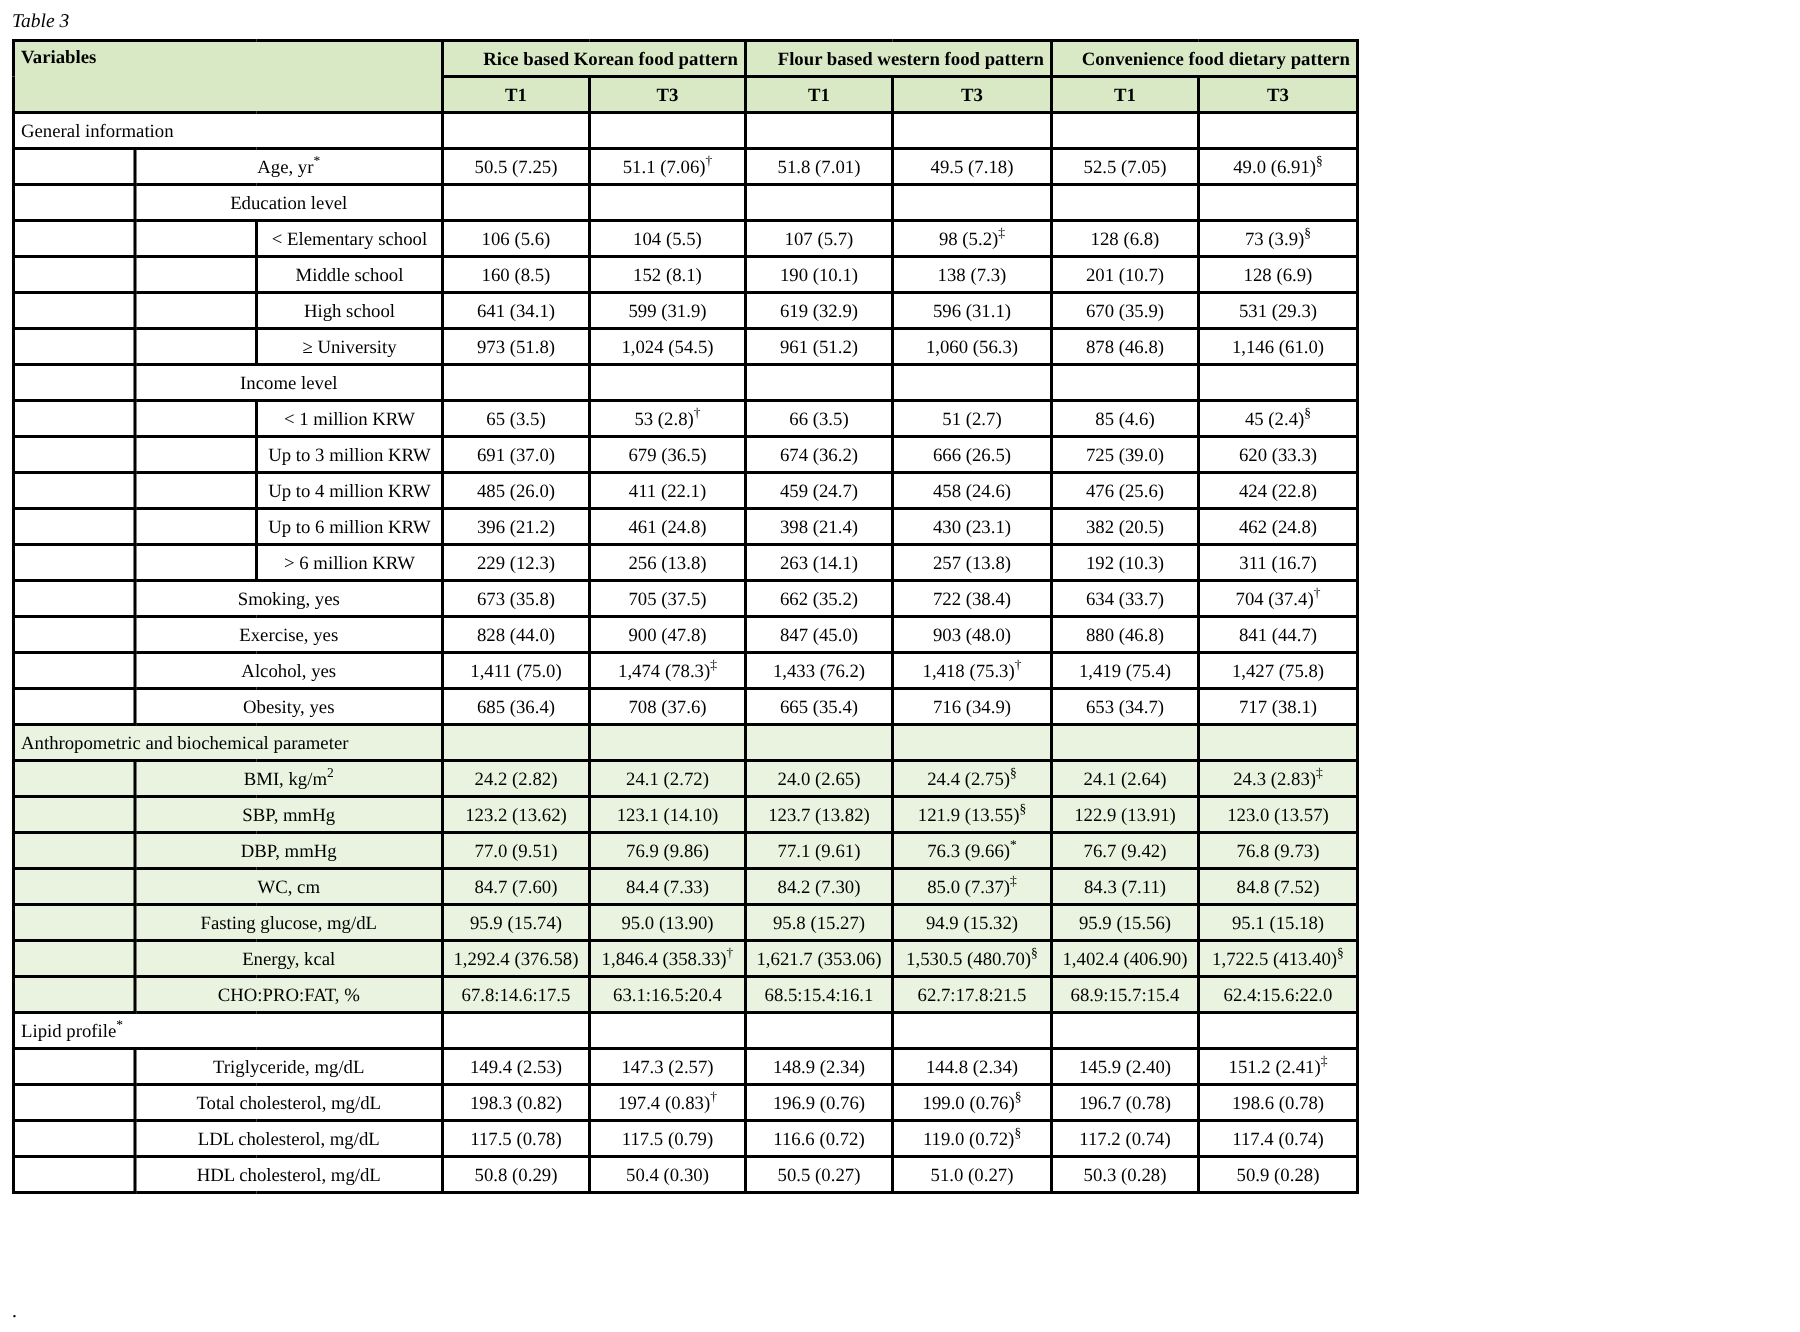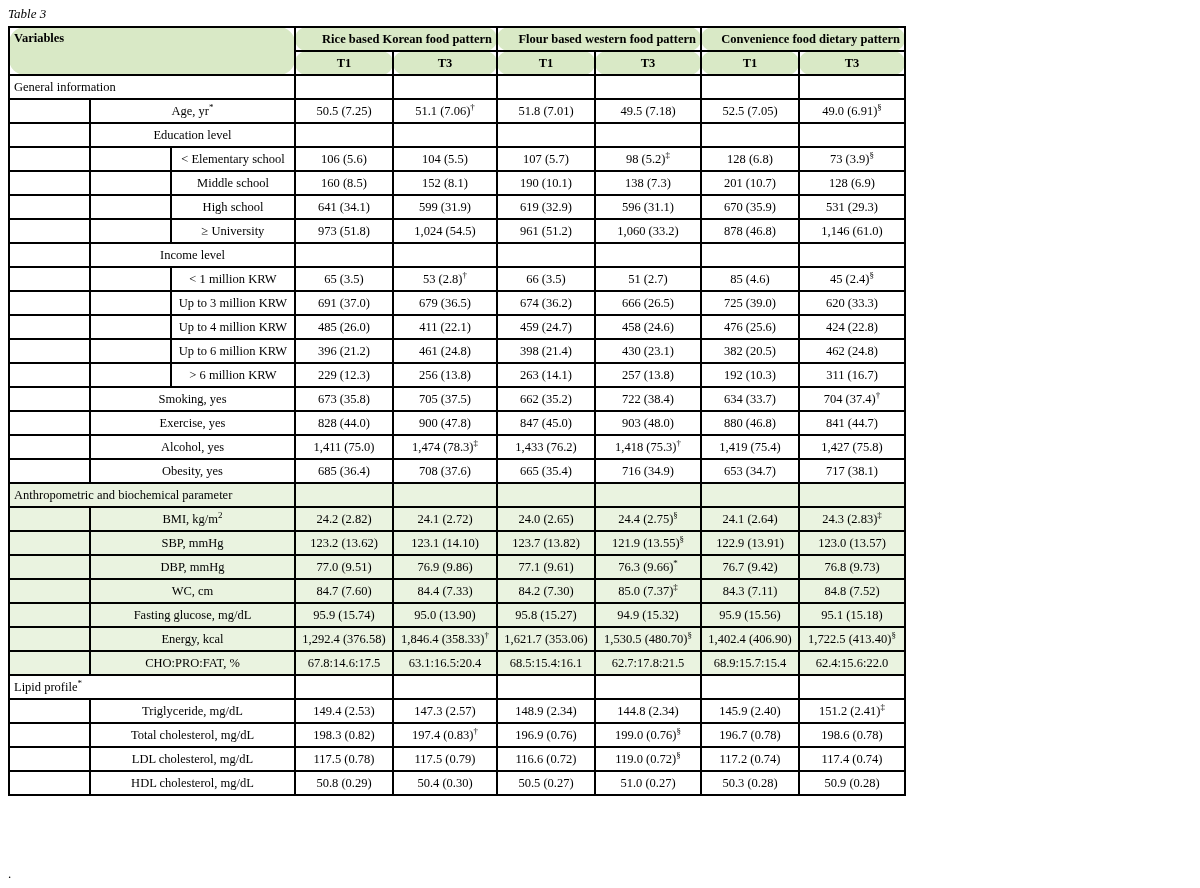--- a/index.html
+++ b/index.html
@@ -1,20 +1,20 @@
 <!DOCTYPE html>
 <html><head>
 <meta charset="utf-8">
 <style>
   html, body { margin: 0; padding: 0; background: #ffffff; }
   body { width: 1200px; height: 888px; position: relative; font-family: "Liberation Serif", "DejaVu Serif", serif; color: #000; }
   .table-label { position: absolute; left: 8px; top: 6px; font-size: 13px; font-style: italic; }
   table.main { position: absolute; left: 8px; top: 26px; border-collapse: collapse; font-size: 12.5px; table-layout: fixed; }
   table.main td, table.main th { border: 2px solid #000; height: 22px; padding: 0 4px; vertical-align: middle; line-height: 14px; }
-  table.main th { font-weight: bold; background: #d9e9c6; border-radius: 16px; }
+  table.main th { font-weight: bold; background: #d9e9c6; }
   .hdr-var { text-align: left; vertical-align: top !important; padding-top: 3px !important; }
   .hdr-group { text-align: right; }
   .hdr-t { text-align: center; margin-left: 39px; }
   td.val { text-align: center; white-space: nowrap; }
   td.lbl { text-align: center; white-space: nowrap; }
   td.sec { text-align: left; white-space: nowrap; }
   tr.green td { background: #eaf3e0; }
   sup { font-size: 9px; line-height: 0; }
   .caption { position: absolute; left: 8px; width: 1200px; top: 858px; font-size: 13px; }
   .caption span { position: absolute; left: 448px; white-space: nowrap; margin-top: 38px; }
@@ -116,21 +116,21 @@
         <td class="val"><span>670 (35.9)</span></td>
         <td class="val"><span>531 (29.3)</span></td>
       </tr>
       <tr>
         <td></td>
         <td></td>
         <td class="lbl"><span>≥  University</span></td>
         <td class="val"><span>973 (51.8)</span></td>
         <td class="val"><span>1,024 (54.5)</span></td>
         <td class="val"><span>961 (51.2)</span></td>
-        <td class="val"><span>1,060 (33.2)</span></td>
+        <td class="val"><span>1,060 (56.3)</span></td>
         <td class="val"><span>878 (46.8)</span></td>
         <td class="val"><span>1,146 (61.0)</span></td>
       </tr>
       <tr>
         <td></td>
         <td class="lbl" colspan="2"><span>Income level</span></td>
         <td class="val"><span></span></td>
         <td class="val"><span></span></td>
         <td class="val"><span></span></td>
         <td class="val"><span></span></td>

